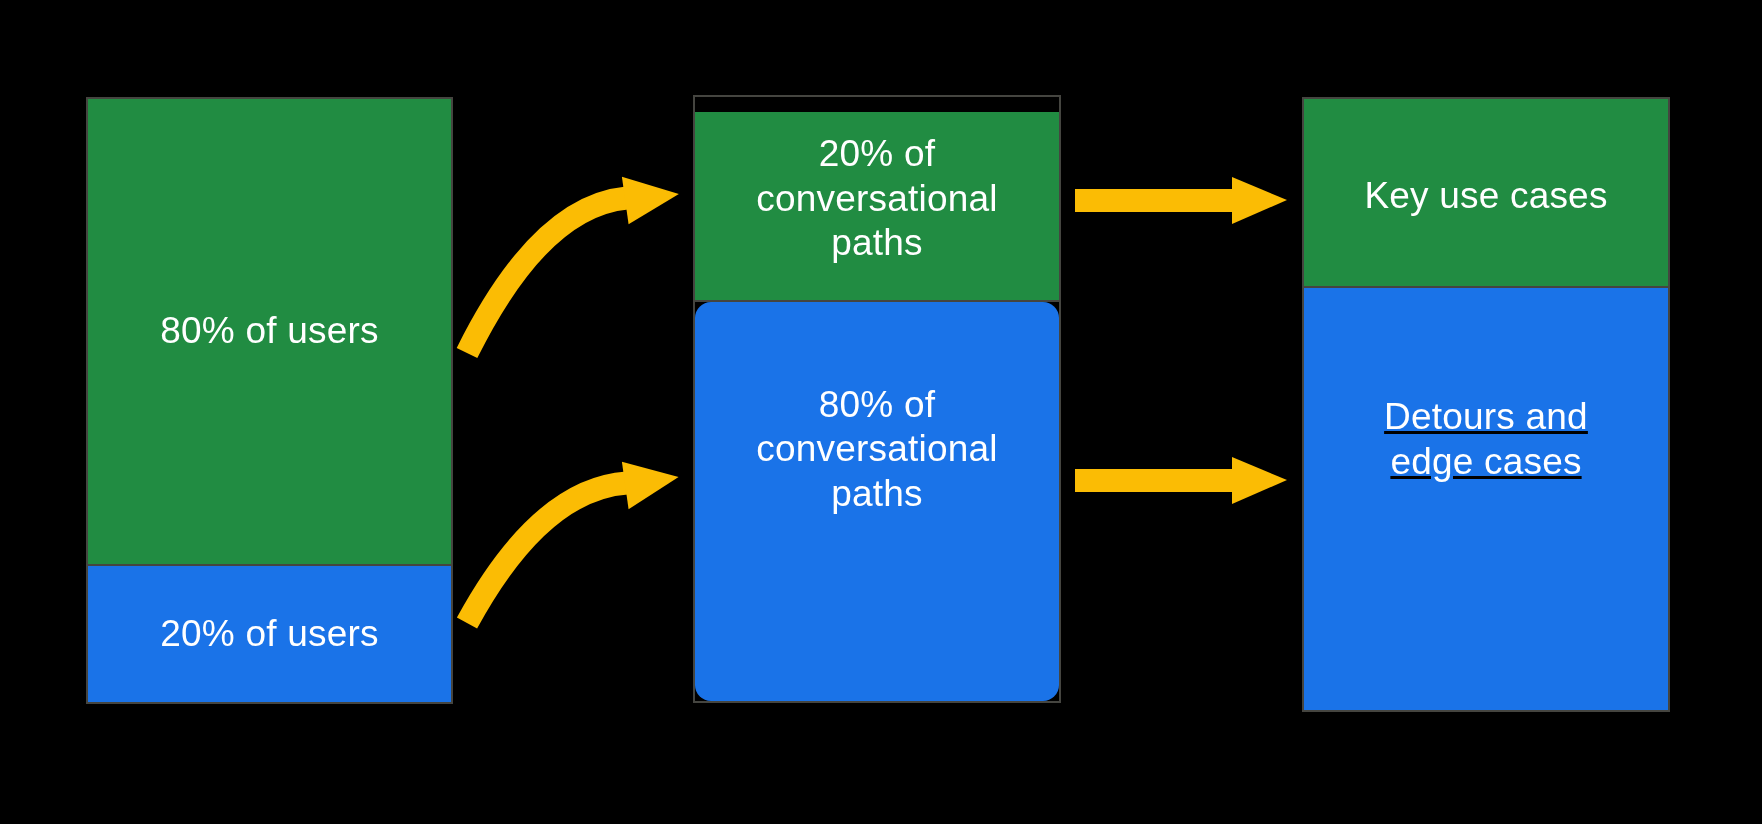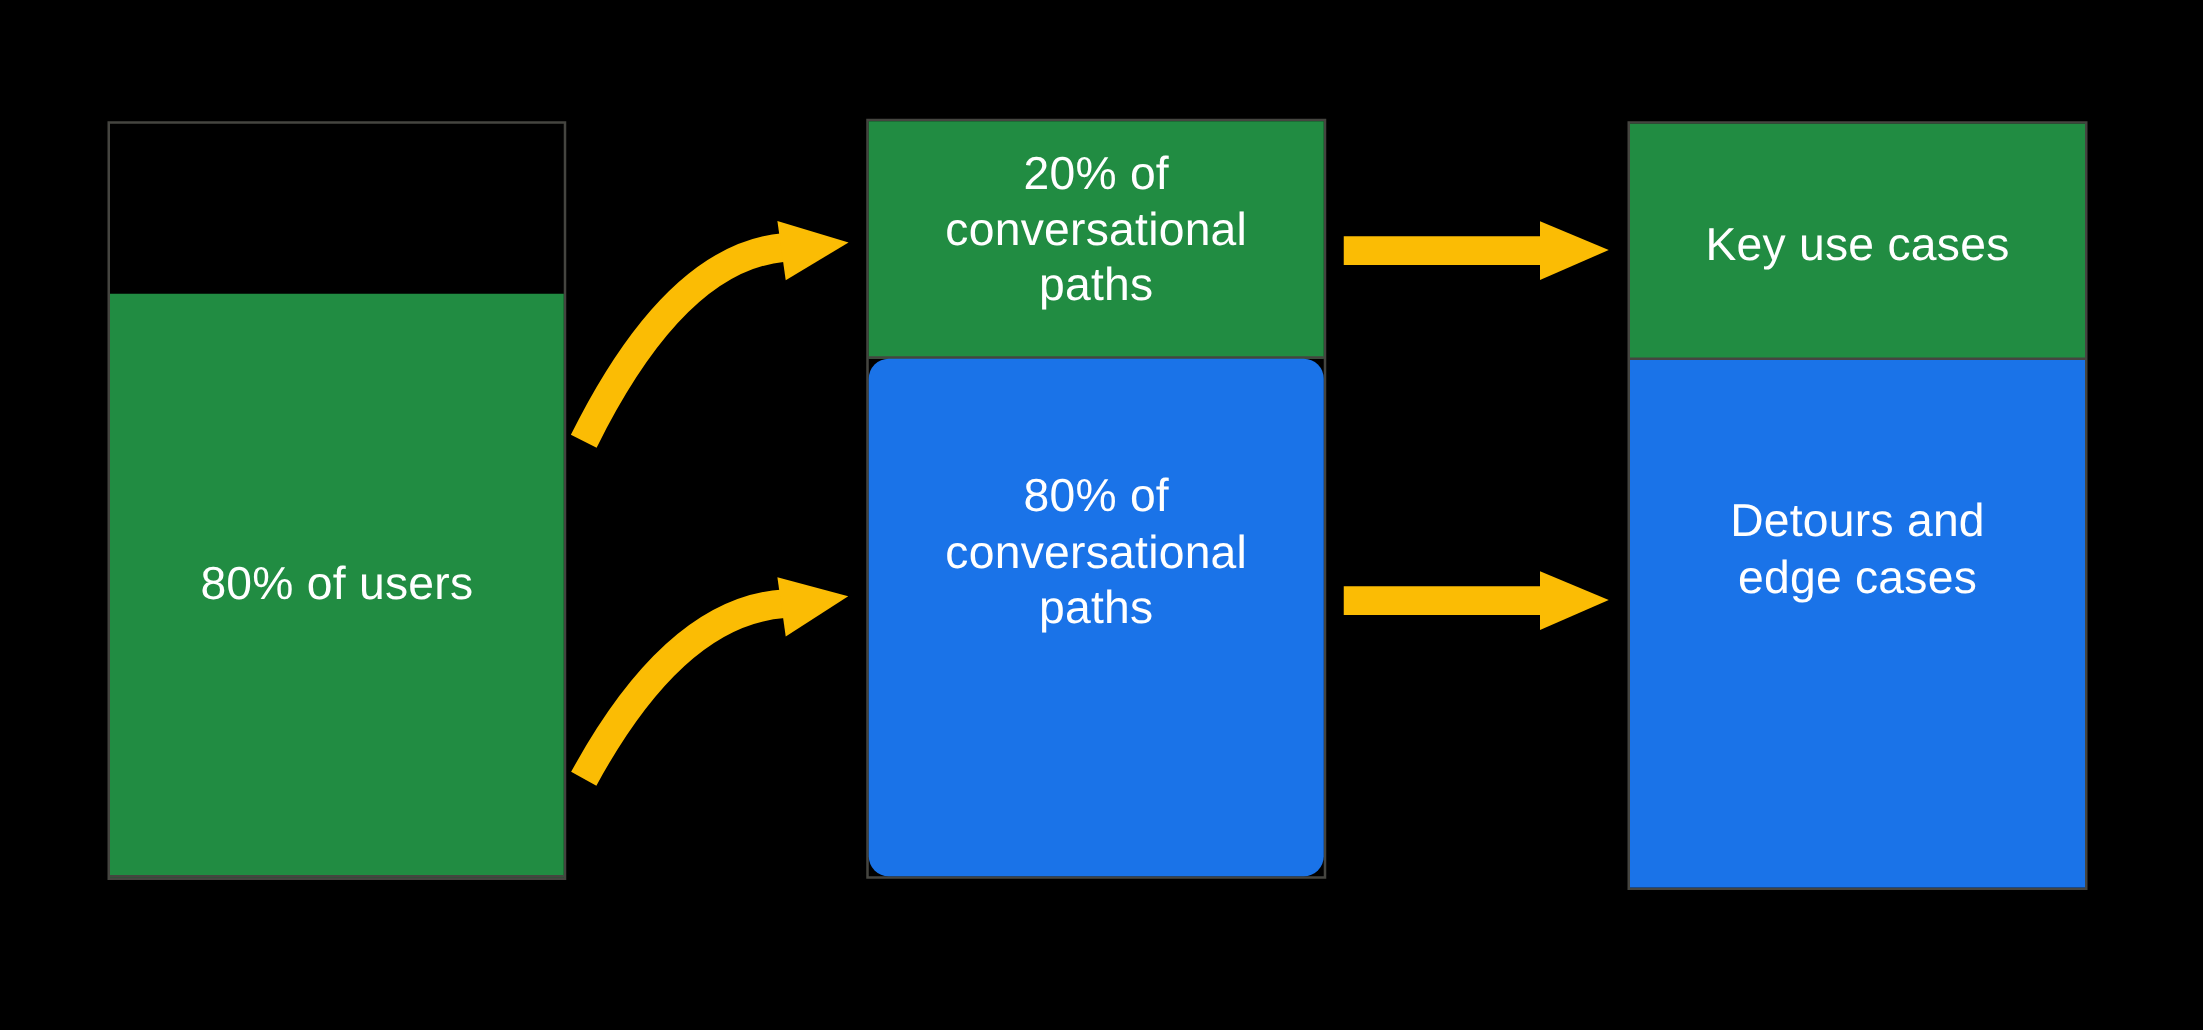--- a/index.html
+++ b/index.html
@@ -43,24 +43,24 @@
   .seg-label {
     color: var(--text, #ffffff);
     font-size: 37px;
     line-height: 1.2;
     text-align: center;
     white-space: pre-line;
     letter-spacing: 0.2px;
   }
   
   .bar-users    .seg-green { height: 467px; }
-  .bar-paths    .seg-green { height: 190px; padding-bottom: 14px; }
+  .bar-paths    .seg-green { height: 190px; padding-bottom: 14px; margin-top: 15px; }
   .bar-outcomes .seg-green { height: 189px; padding-top: 8px; justify-content: center; }
   .bar-paths    .seg-blue  { padding-bottom: 104px; border-radius: 16px; }
-  .bar-outcomes .seg-blue  { padding-bottom: 119px; }
+  .bar-outcomes .seg-blue  { padding-bottom: 119px; text-decoration: underline; }
 
   .arrow-layer {
     position: absolute;
     left: 0; top: 0;
     width: 1762px;
     height: 824px;
     pointer-events: none;
   }
   .arrow-stroke {
     fill: none;
@@ -73,20 +73,23 @@
   }
 </style>
 </head>
 <body>
 
 <div class="canvas">
 
   <div class="bar bar-users">
     <div class="seg seg-green">
       <div class="seg-label">80% of users</div>
+    </div>
+    <div class="seg seg-blue">
+      <div class="seg-label">20% of users</div>
     </div>
   </div>
 
   <div class="bar bar-paths">
     <div class="seg seg-green">
       <div class="seg-label">20% of
 conversational
 paths</div>
     </div>
     <div class="seg seg-blue">

